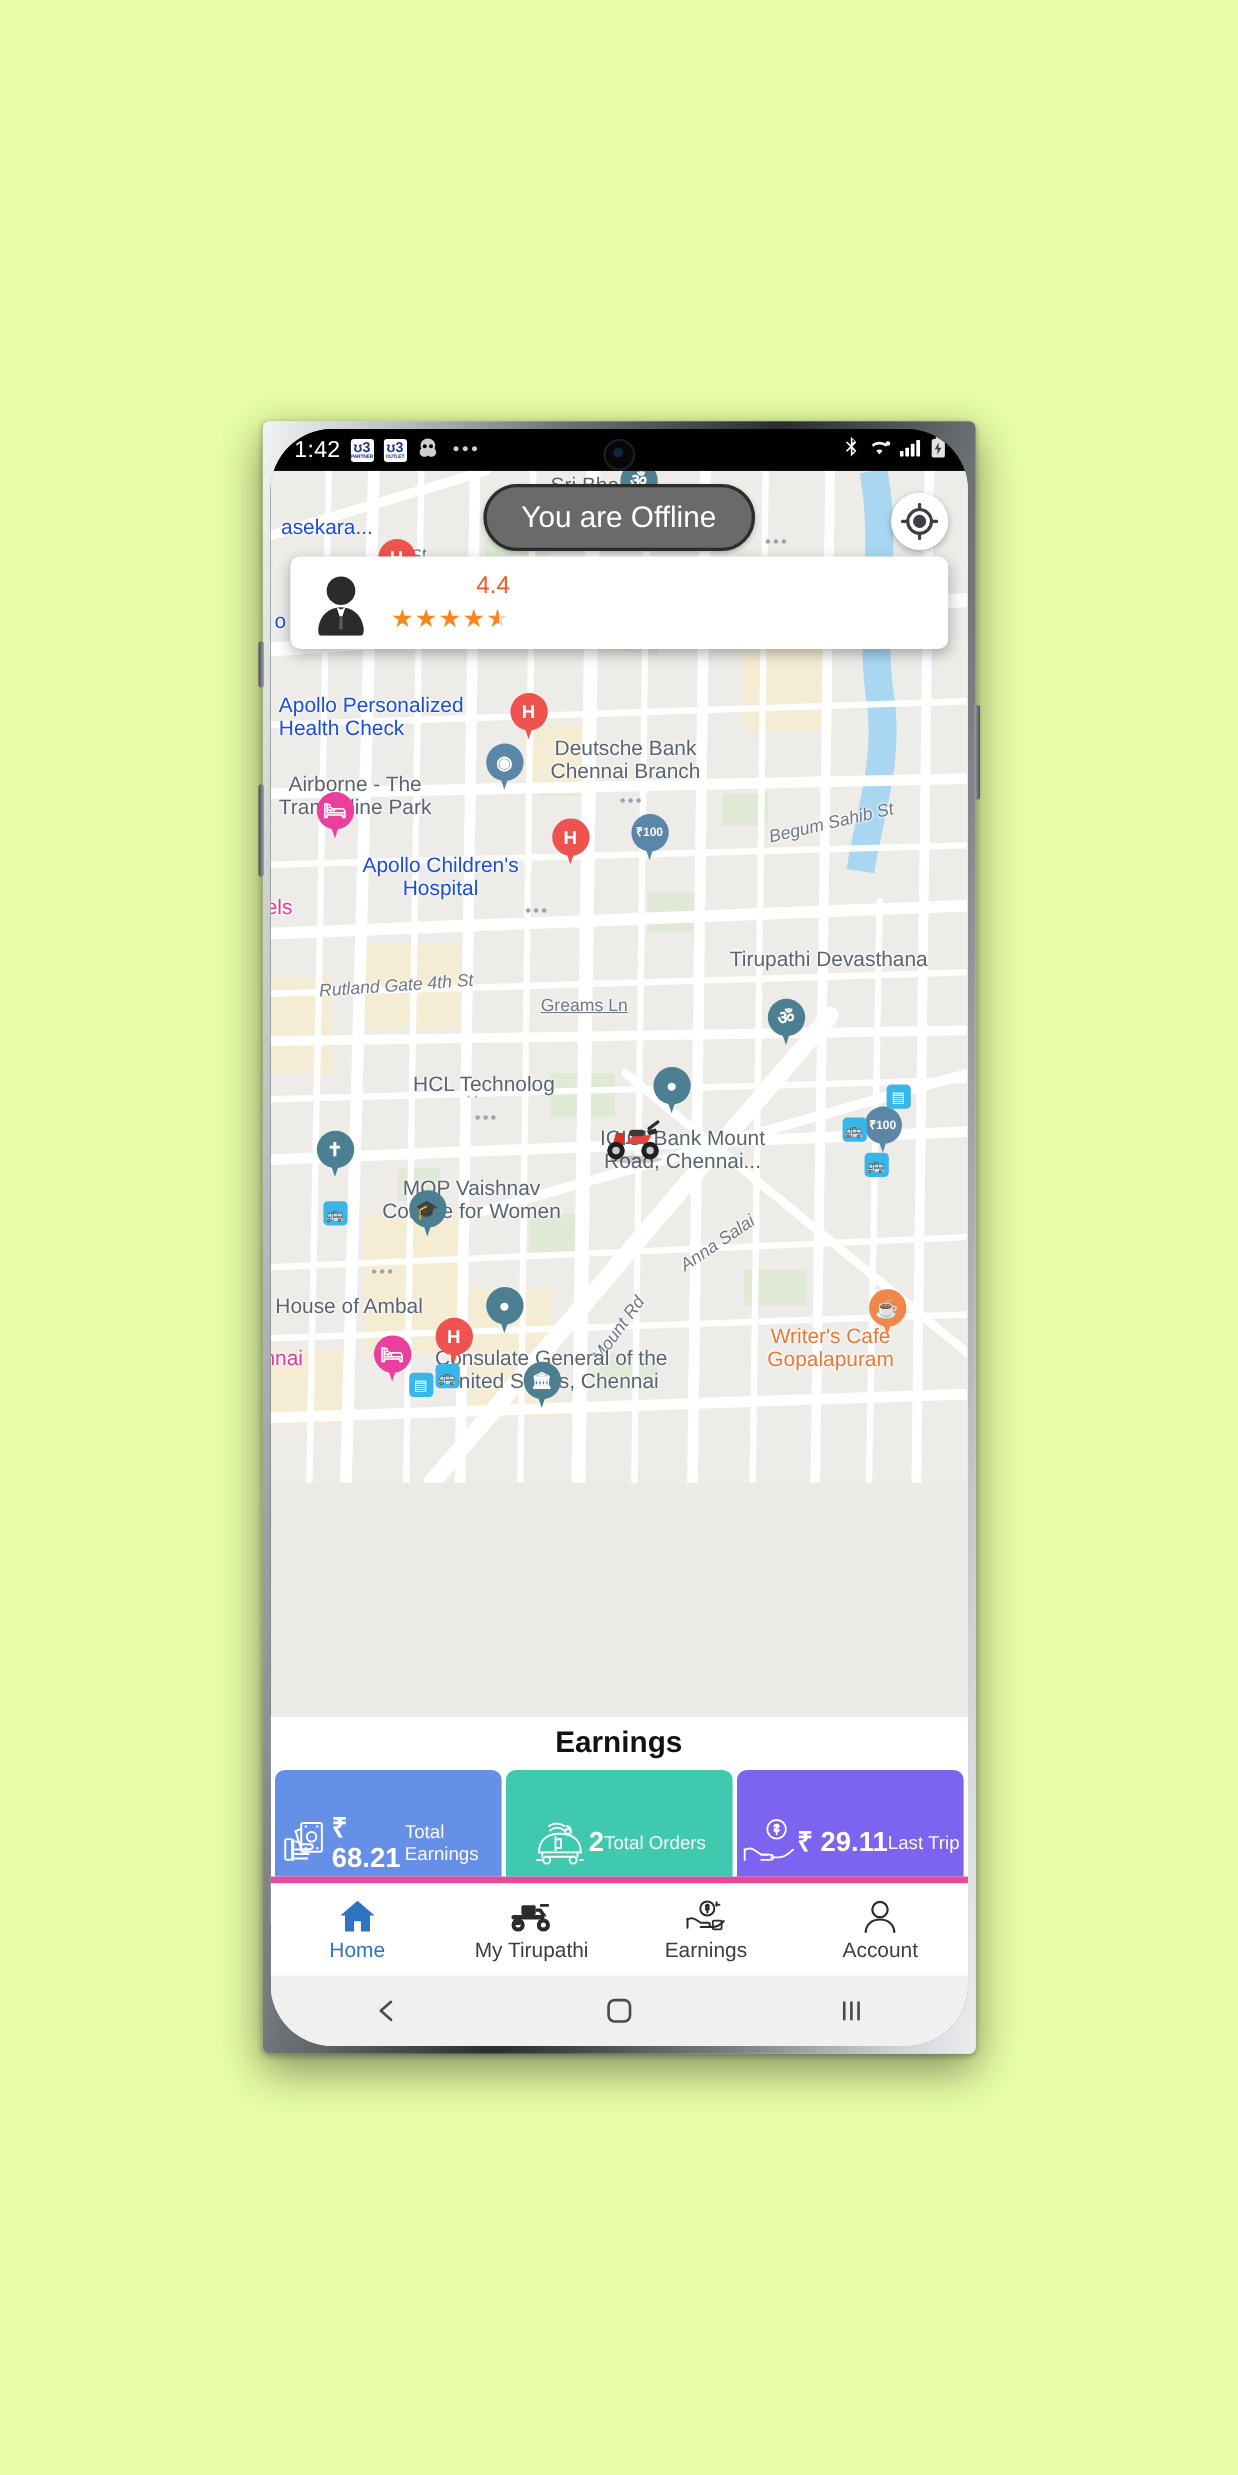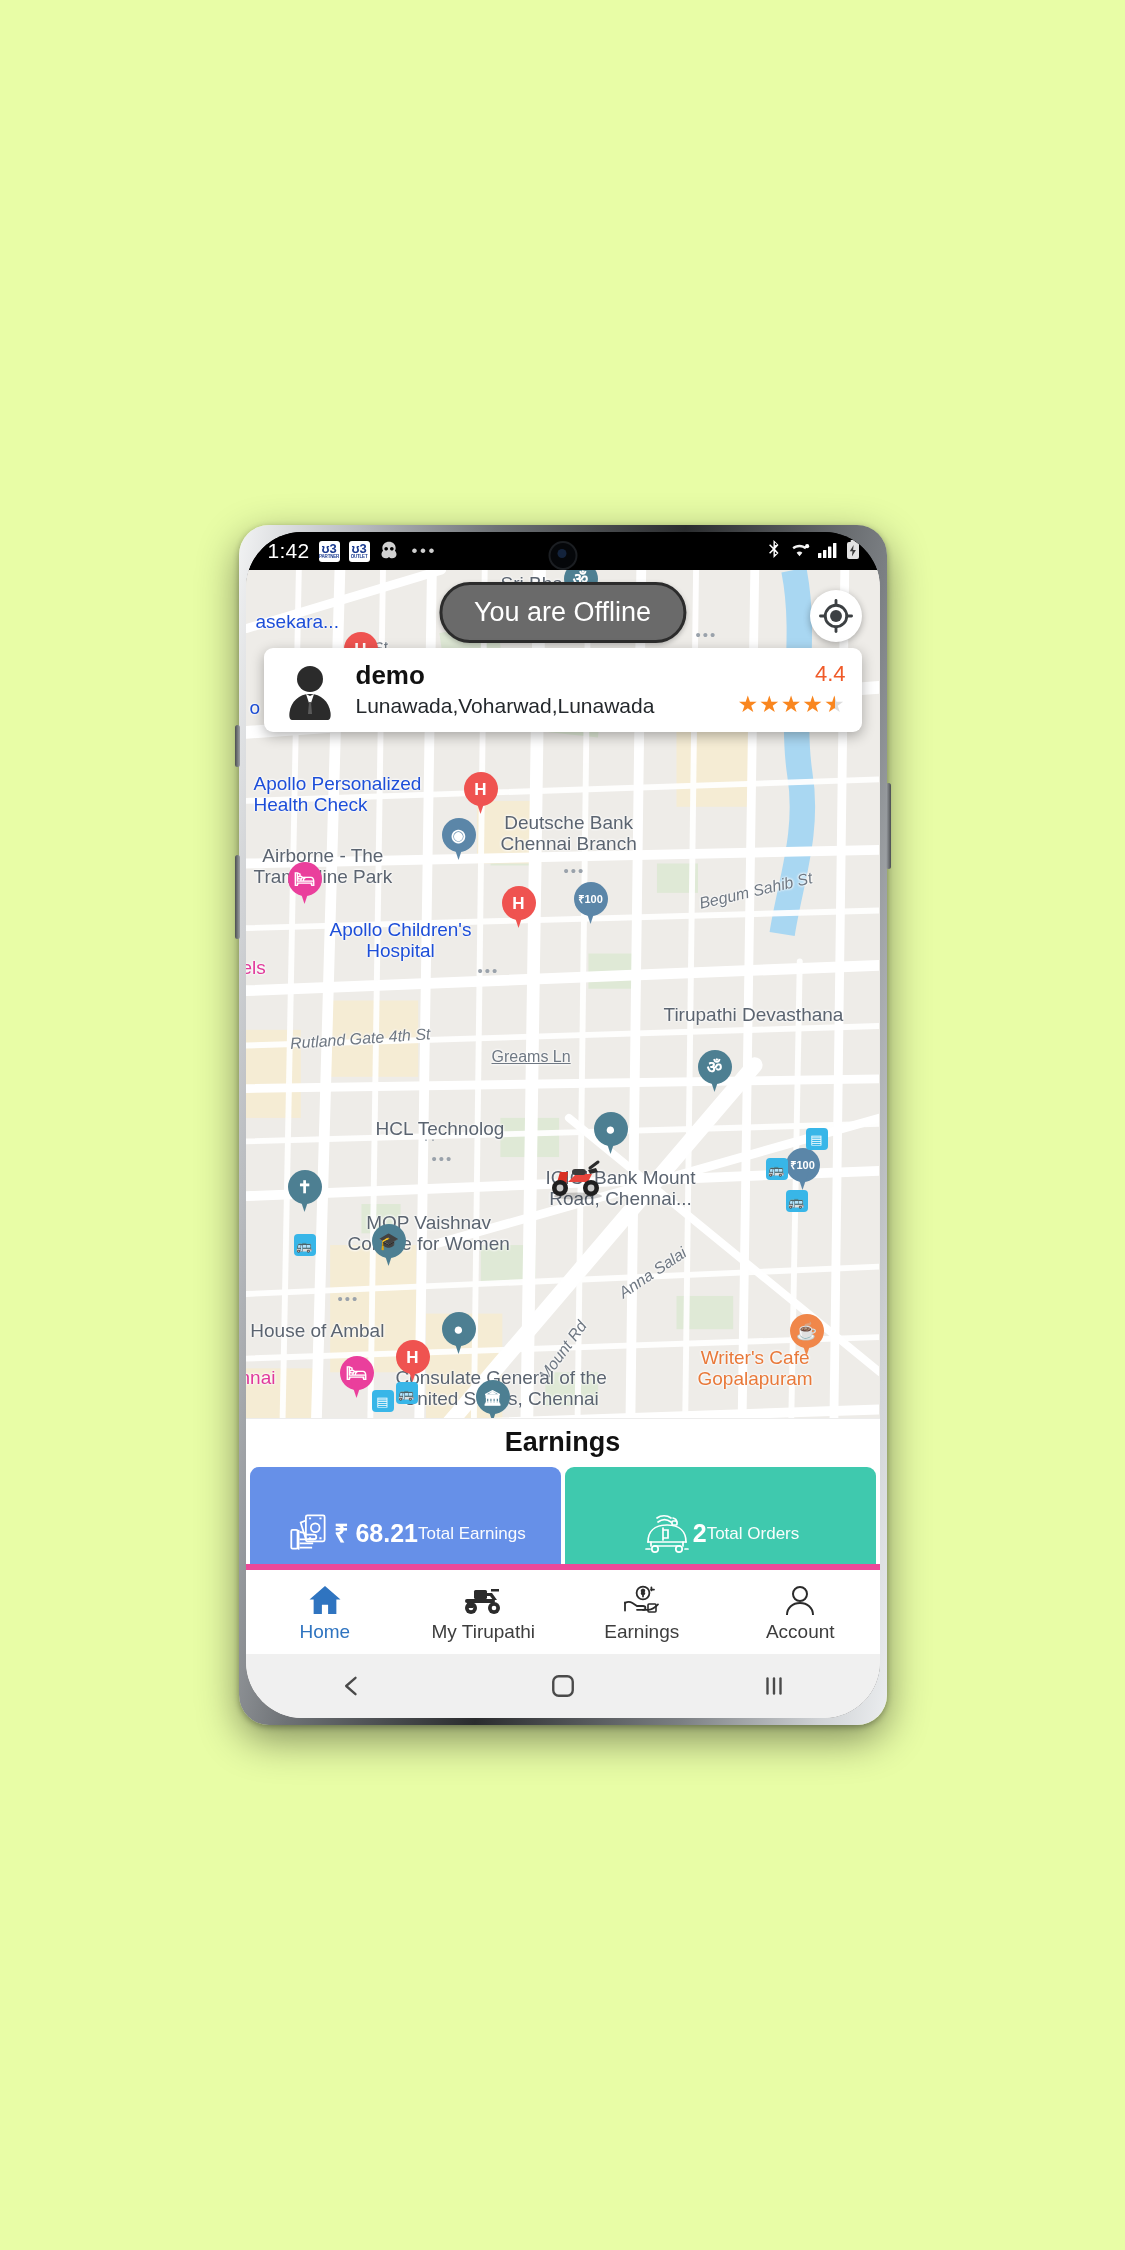--- a/index.html
+++ b/index.html
@@ -6,22 +6,22 @@
   html,body { width:1125px; height:2250px; overflow:hidden; }
   body {
     background:#e8fda6;
     font-family:"Liberation Sans", sans-serif;
     display:flex; align-items:center; justify-content:center;
   }
 
   
   #phone-frame {
     position:relative;
-    width:648px; height:1200px;
-    border-radius:30px;
+    width:648px; height:1484px;
+    border-radius:6px;
     background:linear-gradient(100deg,#f2f3f4 0%,#b9bcc0 14%,#6e7276 30%,#2a2c2e 52%,#7b7f83 76%,#cfd2d5 92%,#eceef0 100%);
     padding:7px;
     box-shadow:0 14px 42px rgba(0,0,0,.45), 0 2px 6px rgba(0,0,0,.3);
   }
   #phone-frame::before, #phone-frame::after {
     content:""; position:absolute; left:-4px; width:5px; border-radius:4px;
     background:linear-gradient(90deg,#4a4d50,#9ea2a6);
   }
   #phone-frame::before { top:200px; height:42px; }
   #phone-frame::after  { top:330px; height:84px; }
@@ -474,24 +474,20 @@
 
         <div id="driver-card">
           <div id="driver-avatar">
             <svg viewBox="0 0 60 60" width="60" height="60">
               <circle cx="30" cy="19" r="13" fill="#2b2b2b"></circle>
               <path d="M30 34c-11 0-19 7.5-20.5 18.5C9 56 9.5 60 12 60h36c2.5 0 3-4 2.5-7.5C49 41.5 41 34 30 34z" fill="#2b2b2b"></path>
               <path d="M26 34 L30 46 L34 34 L30 36 Z" fill="#ffffff"></path>
               <path d="M29 42 L31 42 L32 54 L28 54 Z" fill="#5a5a5a"></path>
             </svg>
           </div>
-          <div id="driver-info">
-            <div id="driver-name">demo</div>
-            <div id="driver-address">Lunawada,Voharwad,Lunawada</div>
-          </div>
           <div id="rating-box">
             <div id="rating-value">4.4</div>
             <div id="stars">★★★★<span class="half">★</span></div>
           </div>
         </div>
       </div>
 
       <div id="earnings-panel">
         <div id="earnings-title">Earnings</div>
         <div id="earnings-cards">
@@ -527,20 +523,34 @@
                 <circle cx="14" cy="41" r="3.2"></circle>
                 <circle cx="38" cy="41" r="3.2"></circle>
                 <path d="M22 20v12M22 22h5v8h-5"></path>
                 <path d="M5 41h4M44 41h3"></path>
               </svg>
             </div>
             <div class="eval">2</div>
             <div class="elab">Total Orders</div>
           </div>
 
+          <div class="ecard" style="background:#7c63f0">
+            <div class="eicon">
+              <svg width="52" height="50" viewBox="0 0 52 48" fill="none" stroke="#fff" stroke-width="1.7" stroke-linecap="round">
+                <circle cx="33" cy="13" r="8.5"></circle>
+                <path d="M33 8.5v9M31 10.5c0-1.2 1-1.8 2-1.8s2 .6 2 1.6-1 1.4-2 1.6-2 .6-2 1.6 1 1.6 2 1.6 2-.6 2-1.6"></path>
+                <path d="M4 32c3-2 6-2 9 0l6 4h8c2 0 3 1 3 2.4s-1 2.4-3 2.4h-8"></path>
+                <path d="M19 36h6"></path>
+                <path d="M28 38.5h7c4 0 9-3 13-7"></path>
+                <path d="M4 31v10"></path>
+              </svg>
+            </div>
+            <div class="eval">₹ 29.11</div>
+            <div class="elab">Last Trip</div>
+          </div>
 
         </div>
       </div>
 
       <div id="bottom-nav">
 
         <div class="nav-item active">
           <div class="nav-ico">
             <svg width="34" height="31" viewBox="0 0 32 30" fill="#2f74c0">
               <path d="M16 1 L1 14h4v14h8v-9h6v9h8V14h4z"></path>

